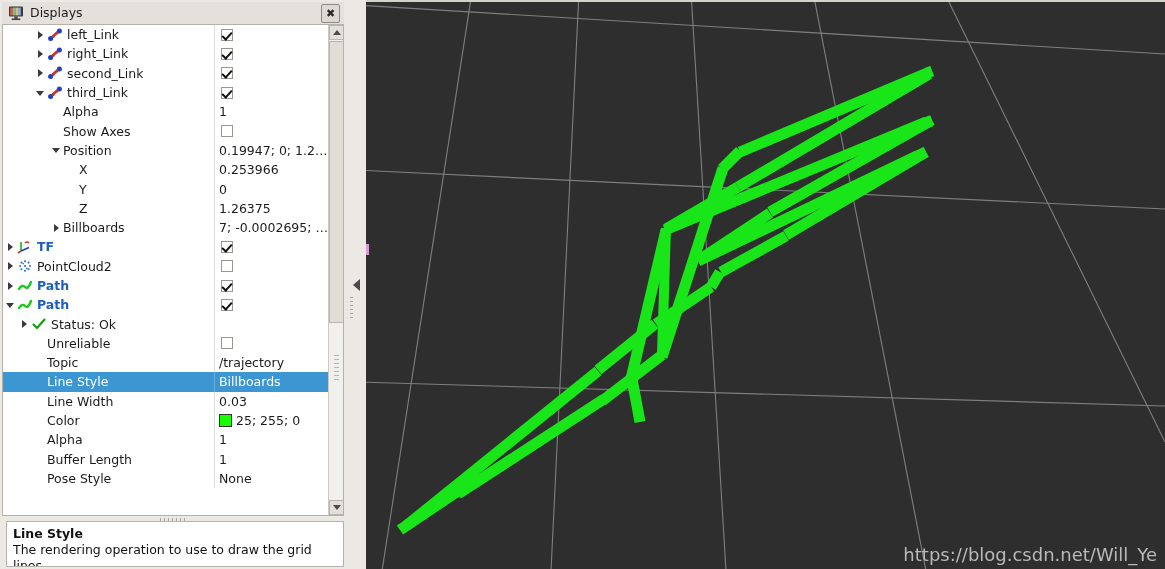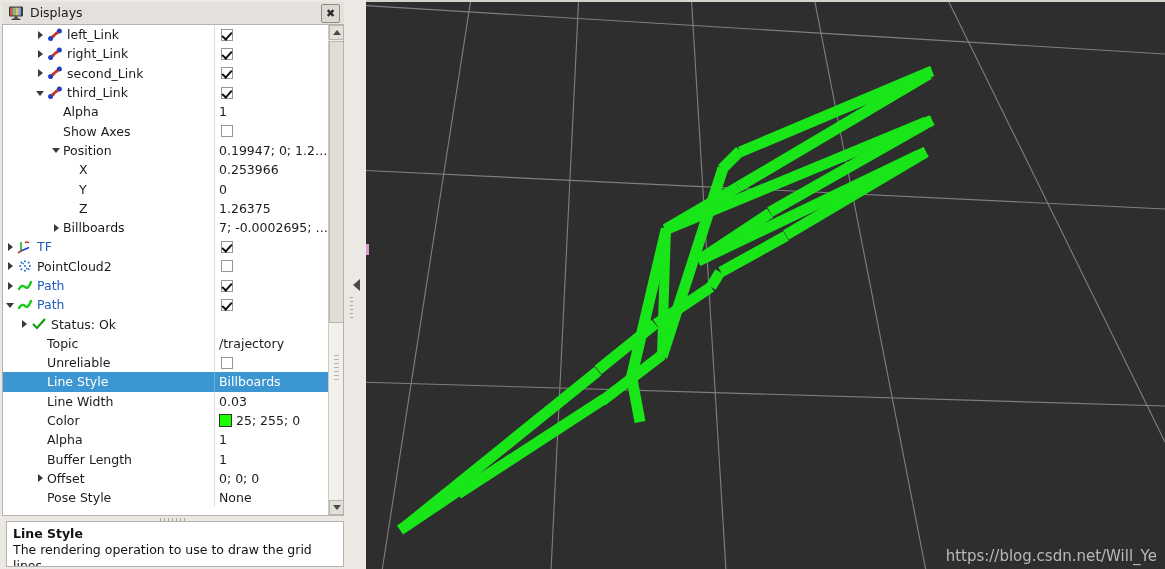--- a/index.html
+++ b/index.html
@@ -107,21 +107,21 @@
   }
   .twisty.open::before {
     content: "";
     position: absolute; left: 1px; top: 4px;
     border-top: 5px solid #3a3a3a;
     border-left: 4px solid transparent;
     border-right: 4px solid transparent;
   }
   .ic { width: 16px; height: 14px; flex: 0 0 16px; margin-right: 4px; }
   .txt { overflow: hidden; text-overflow: clip; }
-  .txt.blue { color: #1e5fbe; font-weight: normal; }
+  .txt.blue { color: #1e5fbe; font-weight: bold; }
   .cb {
     width: 12px; height: 12px;
     border: 1px solid #9a9691;
     background: #fff;
     box-sizing: border-box;
     position: relative;
     margin-left: 2px;
   }
   .cb.on::after {
     content: "";
@@ -230,21 +230,21 @@
     left: 366px; top: 0;
     width: 799px; height: 569px;
     background: #2e2e2e;
     overflow: hidden;
     border-top: 2px solid #d4d0ca;
   }
   #viewport svg { display: block; }
   #watermark {
     position: absolute;
     right: 8px; bottom: 6px;
-    font-size: 15px;
+    font-size: 18px;
     color: #b9b9b9;
     font-family: "DejaVu Sans", "Liberation Sans", sans-serif;
   }
 
   
   #collapse-handle {
     position: absolute;
     left: 348px; top: 0px;
     width: 16px; height: 569px;
     background: #ece9e4;
@@ -488,33 +488,33 @@
                 <svg class="ic" viewBox="0 0 16 14">
                   <path d="M2 7 L6 11 L14 2" stroke="#12a012" stroke-width="2.2" fill="none"></path>
                 </svg>
                 <span class="txt">Status: Ok</span>
               </div>
               <div class="val-cell"></div>
             </div>
             <div class="row">
               <div class="lbl-cell i2">
                 <span class="twisty"></span>
+                <span class="txt">Unreliable</span>
+              </div>
+              <div class="val-cell">
+                <span class="cb"></span>
+              </div>
+            </div>
+            <div class="row">
+              <div class="lbl-cell i2">
+                <span class="twisty"></span>
                 <span class="txt">Topic</span>
               </div>
               <div class="val-cell">
                 <span>/trajectory</span>
-              </div>
-            </div>
-            <div class="row">
-              <div class="lbl-cell i2">
-                <span class="twisty"></span>
-                <span class="txt">Unreliable</span>
-              </div>
-              <div class="val-cell">
-                <span class="cb"></span>
               </div>
             </div>
             <div class="row sel">
               <div class="lbl-cell i2">
                 <span class="twisty"></span>
                 <span class="txt">Line Style</span>
               </div>
               <div class="val-cell">
                 <span>Billboards</span>
               </div>
@@ -547,29 +547,20 @@
                 <span>1</span>
               </div>
             </div>
             <div class="row">
               <div class="lbl-cell i2">
                 <span class="twisty"></span>
                 <span class="txt">Buffer Length</span>
               </div>
               <div class="val-cell">
                 <span>1</span>
-              </div>
-            </div>
-            <div class="row">
-              <div class="lbl-cell i2">
-                <span class="twisty closed"></span>
-                <span class="txt">Offset</span>
-              </div>
-              <div class="val-cell">
-                <span>0; 0; 0</span>
               </div>
             </div>
             <div class="row">
               <div class="lbl-cell i2">
                 <span class="twisty"></span>
                 <span class="txt">Pose Style</span>
               </div>
               <div class="val-cell">
                 <span>None</span>
               </div>

